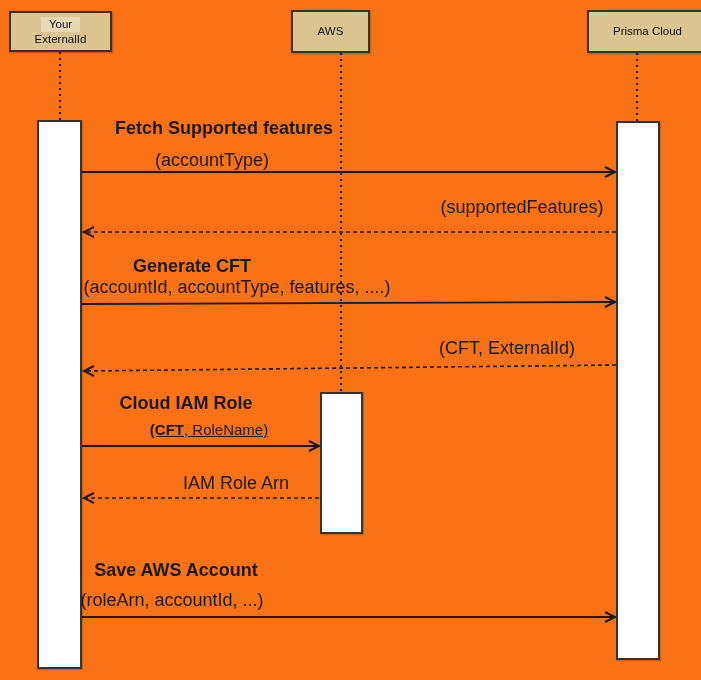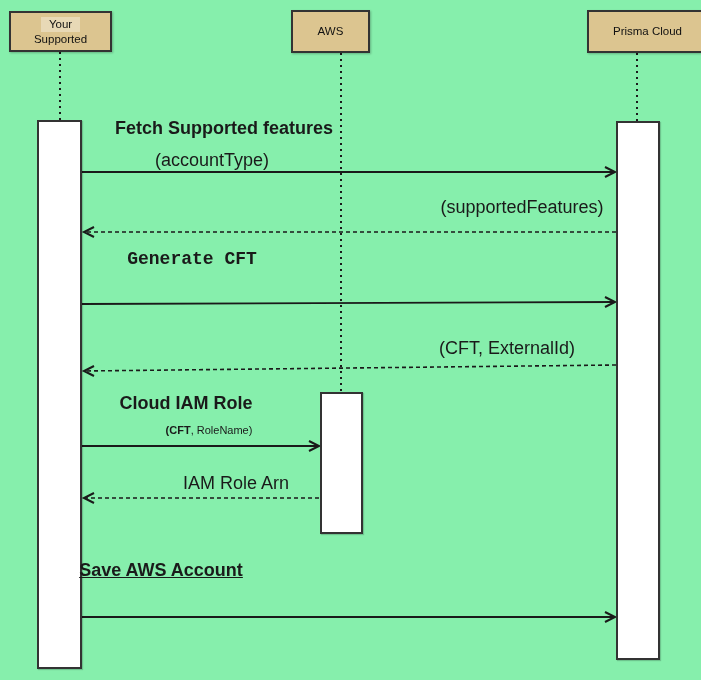--- a/index.html
+++ b/index.html
@@ -1,20 +1,20 @@
 <!DOCTYPE html>
 <html><head>
 <meta charset="utf-8">
 <style>
   html, body { margin: 0; padding: 0; background: #ffffff; }
   #canvas {
     position: relative;
     width: 701px;
     height: 680px;
-    background: #86efac;
+    background: #f97316;
     font-family: "Liberation Sans", "DejaVu Sans", sans-serif;
     color: #1a1a1a;
     overflow: hidden;
   }
   .actor-box {
     position: absolute;
     box-sizing: border-box;
     background: #dcc590;
     border: 2px solid #333333;
     box-shadow: 1px 1px 2px rgba(0,0,0,0.25);
@@ -45,21 +45,21 @@
   }
   .label {
     position: absolute;
     transform: translateX(-50%);
     white-space: nowrap;
     font-size: 18px;
     line-height: 16px;
     color: #1a1a1a;
   }
   .label.bold { font-weight: 700; }
-  .label.small { font-size: 11px; line-height: 12px; }
+  .label.small { font-size: 15px; line-height: 12px; text-decoration: underline; }
   .label.small .b { font-weight: 700; }
 </style>
 </head>
 <body>
 
 <div id="canvas">
 
   <svg class="layer" viewBox="0 0 701 680">
 
     <line x1="60" y1="52" x2="60" y2="120" stroke="#1a1a1a" stroke-width="2" stroke-dasharray="2,4"></line>
@@ -87,38 +87,40 @@
     <line x1="82" y1="617" x2="615" y2="617" stroke="#1a1a1a" stroke-width="1.8"></line>
     <polyline points="605,612 615,617 605,622" fill="none" stroke="#1a1a1a" stroke-width="2"></polyline>
   </svg>
 
   <div class="activation" style="left:37px; top:120px; width:45px; height:549px;"></div>
   <div class="activation" style="left:320px; top:392px; width:43px; height:142px;"></div>
   <div class="activation" style="left:616px; top:121px; width:44px; height:539px;"></div>
 
   <div class="actor-box" style="left:9px; top:11px; width:103px; height:41px;">
     <span class="hl">Your</span>
-    <span>Supported</span>
+    <span>ExternalId</span>
   </div>
   <div class="actor-box" style="left:291px; top:10px; width:79px; height:43px;">
     <span>AWS</span>
   </div>
   <div class="actor-box" style="left:587px; top:10px; width:121px; height:43px;">
     <span>Prisma Cloud</span>
   </div>
 
   <div class="label bold" style="left:224px; top:120px;">Fetch Supported features</div>
   <div class="label" style="left:212px; top:152px;">(accountType)</div>
 
   <div class="label" style="left:522px; top:199px;">(supportedFeatures)</div>
 
-  <div class="label bold" style="left:192px; top:251px;font-family:Liberation Mono, monospace;">Generate CFT</div>
+  <div class="label bold" style="left:192px; top:258px;">Generate CFT</div>
+  <div class="label" style="left:237px; top:279px;">(accountId, accountType, features, ....)</div>
 
   <div class="label" style="left:507px; top:340px;">(CFT, ExternalId)</div>
 
   <div class="label bold" style="left:186px; top:395px;">Cloud IAM Role</div>
   <div class="label small" style="left:209px; top:424px;"><span class="b">(CFT</span><span>, RoleName)</span></div>
 
   <div class="label" style="left:236px; top:475px;">IAM Role Arn</div>
 
-  <div class="label bold" style="left:161px; top:562px;text-decoration:underline;">Save AWS Account</div>
+  <div class="label bold" style="left:176px; top:562px;">Save AWS Account</div>
+  <div class="label" style="left:172px; top:592px;">(roleArn, accountId, ...)</div>
 
 </div>
 
 </body></html>

